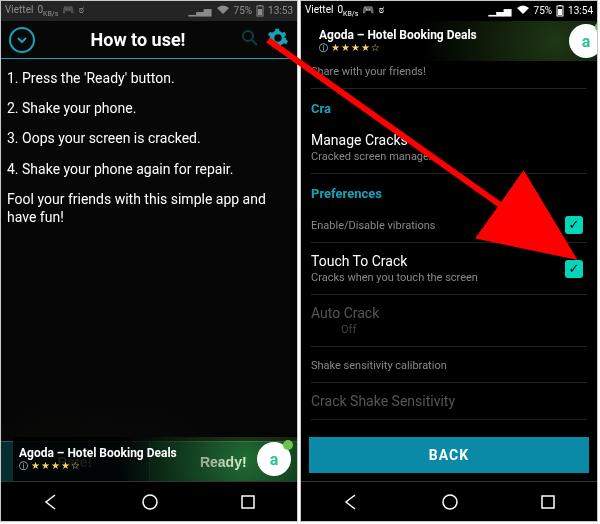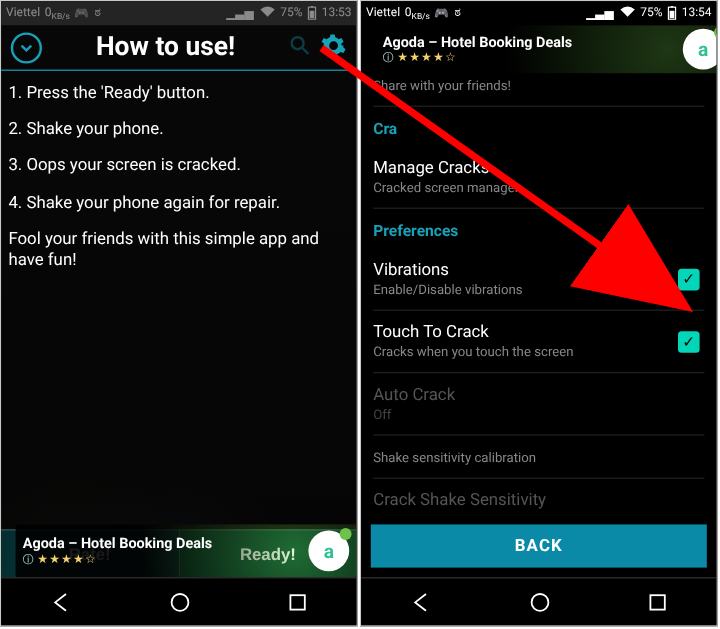--- a/index.html
+++ b/index.html
@@ -49,21 +49,21 @@
     display: flex; align-items: center;
     padding: 0 8px;
     color: #fff;
     border-bottom: 1px solid #17a2b8;
   }
   .hh-icon {
     width: 26px; height: 26px; border: 2px solid #17a2b8; border-radius: 50%;
     display: flex; align-items: center; justify-content: center;
     color: #17a2b8;
   }
-  .hh-title { flex: 1; text-align: center; font-weight: bold; font-size: 22px; }
+  .hh-title { flex: 1; text-align: center; font-weight: bold; font-size: 18px; }
   .hh-gear { color: #17a2b8; }
   .how-body { padding: 10px 6px; color: #fff; font-size: 14px; line-height: 1.3; }
   .how-body p { margin-bottom: 12px; }
   .how-buttons {
     margin-top: auto;
     display: flex;
     height: 40px;
   }
   .how-buttons button {
     flex: 1;
@@ -121,21 +121,21 @@
   }
   .section-title { color:#17a2b8; font-size:13px; margin: 12px 0 6px; font-weight:bold; }
   .item {
     padding: 10px 0;
     border-bottom: 1px solid #222;
     position:relative;
   }
   .item .t { font-size:14px; color:#fff; }
   .item .s { font-size:11px; color:#888; margin-top:2px; }
   .item.dim .t { color:#555; }
-  .item.dim .s { color:#444; }
+  .item.dim .s { color:#444;margin-left:30px; }
   .check {
     position:absolute; right:4px; top:50%; transform:translateY(-50%);
     width:18px; height:18px; background:#03d6b8; border-radius:3px;
     display:flex; align-items:center; justify-content:center; color:#000; font-size:13px;
   }
   .back-btn {
     margin: 4px 8px 8px;
     background:#0b8aa8;
     color:#fff; text-align:center;
     padding:10px 0; font-weight:bold; font-size:14px; letter-spacing:1px;
@@ -290,21 +290,20 @@
       <div class="item" style="padding-top:2px;">
         <div class="s">Share with your friends!</div>
       </div>
       <div class="section-title">Cra</div>
       <div class="item">
         <div class="t">Manage Cracks</div>
         <div class="s">Cracked screen manager</div>
       </div>
       <div class="section-title">Preferences</div>
       <div class="item">
-        <div class="t">Vibrations</div>
         <div class="s">Enable/Disable vibrations</div>
         <div class="check">✓</div>
       </div>
       <div class="item">
         <div class="t">Touch To Crack</div>
         <div class="s">Cracks when you touch the screen</div>
         <div class="check">✓</div>
       </div>
       <div class="item dim">
         <div class="t">Auto Crack</div>

